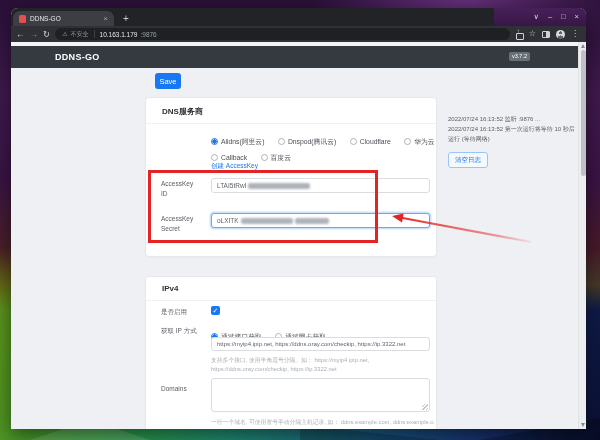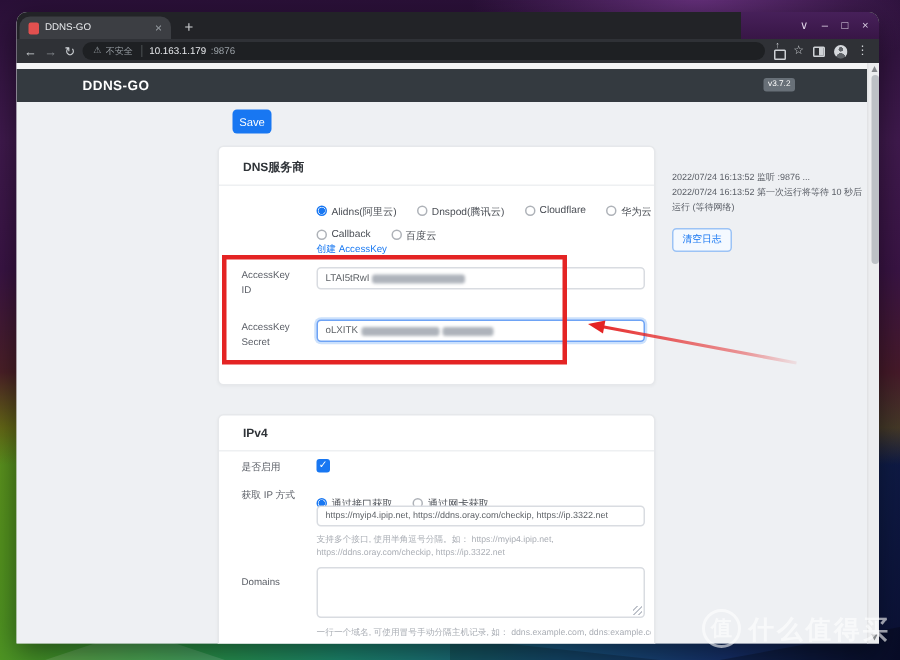--- a/index.html
+++ b/index.html
@@ -281,17 +281,13 @@
       </svg>
 
       <div class="scrollbar">
         <div class="sb-up"></div>
         <div class="sb-thumb"></div>
         <div class="sb-down"></div>
       </div>
     </div>
   </div>
 
-  <div class="watermark">
-    <div class="wm-circle">值</div>
-    <div class="wm-text">什么值得买</div>
-  </div>
 </div>
 
 </body></html>

